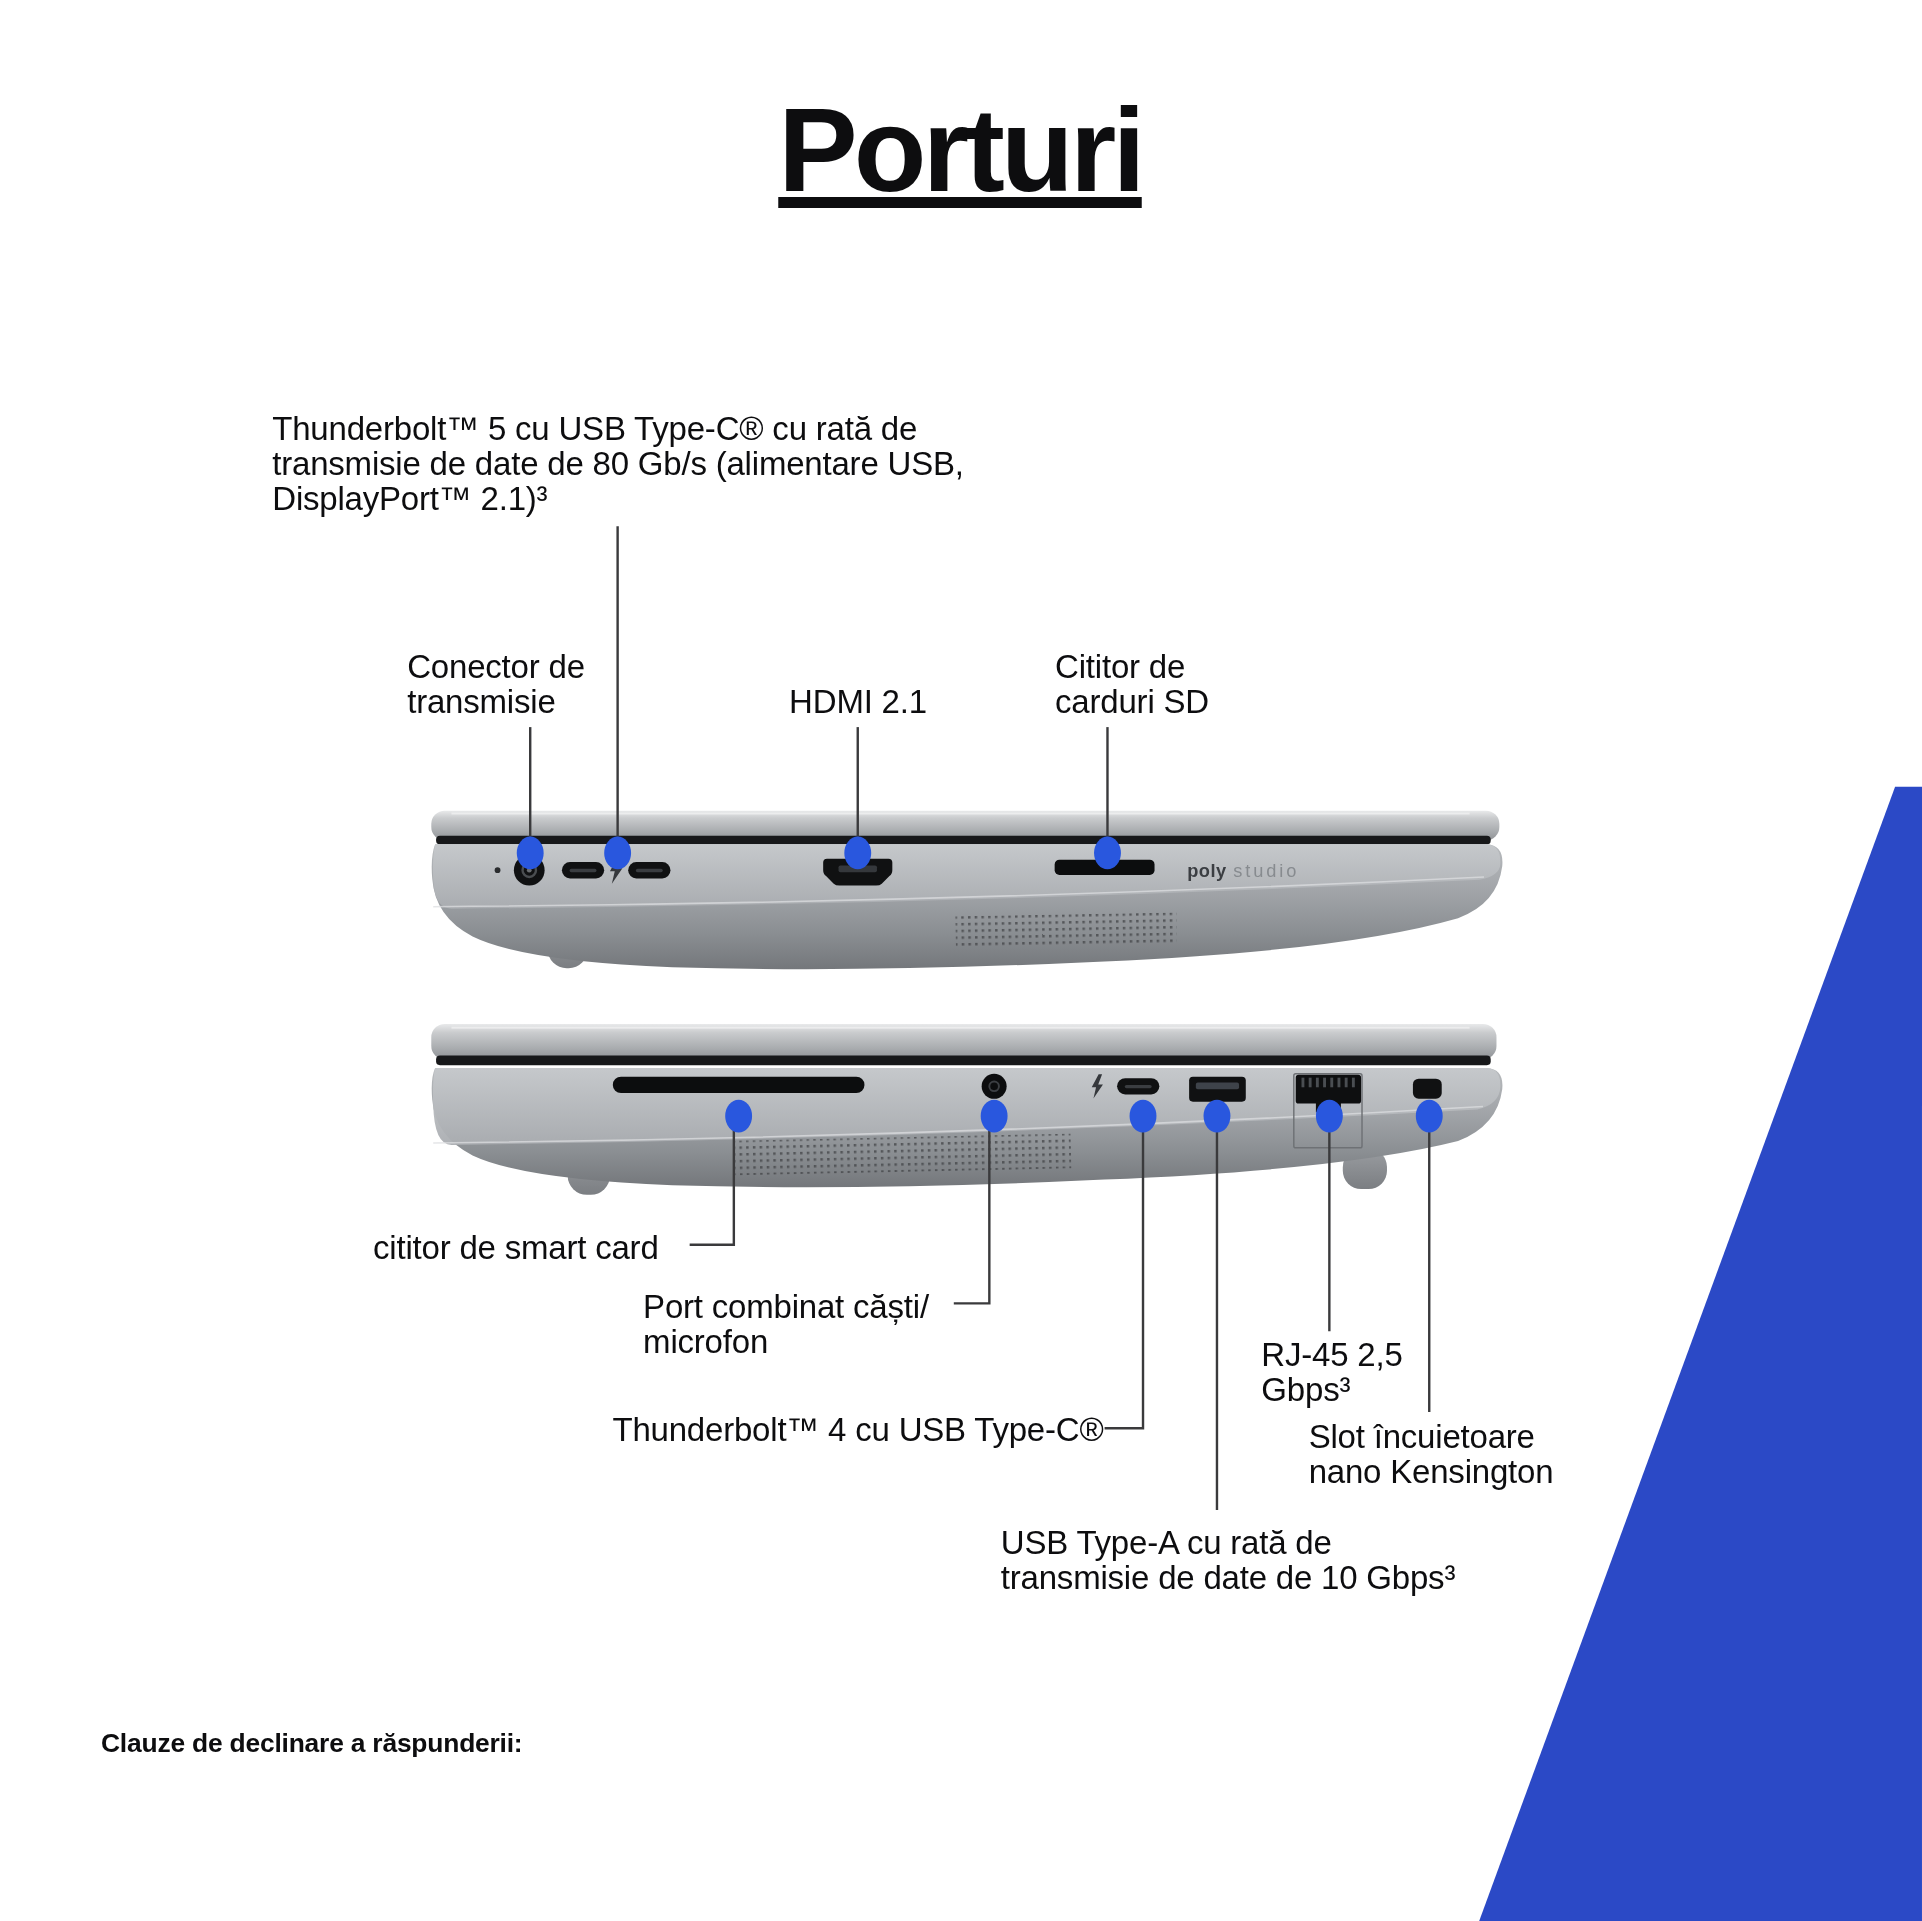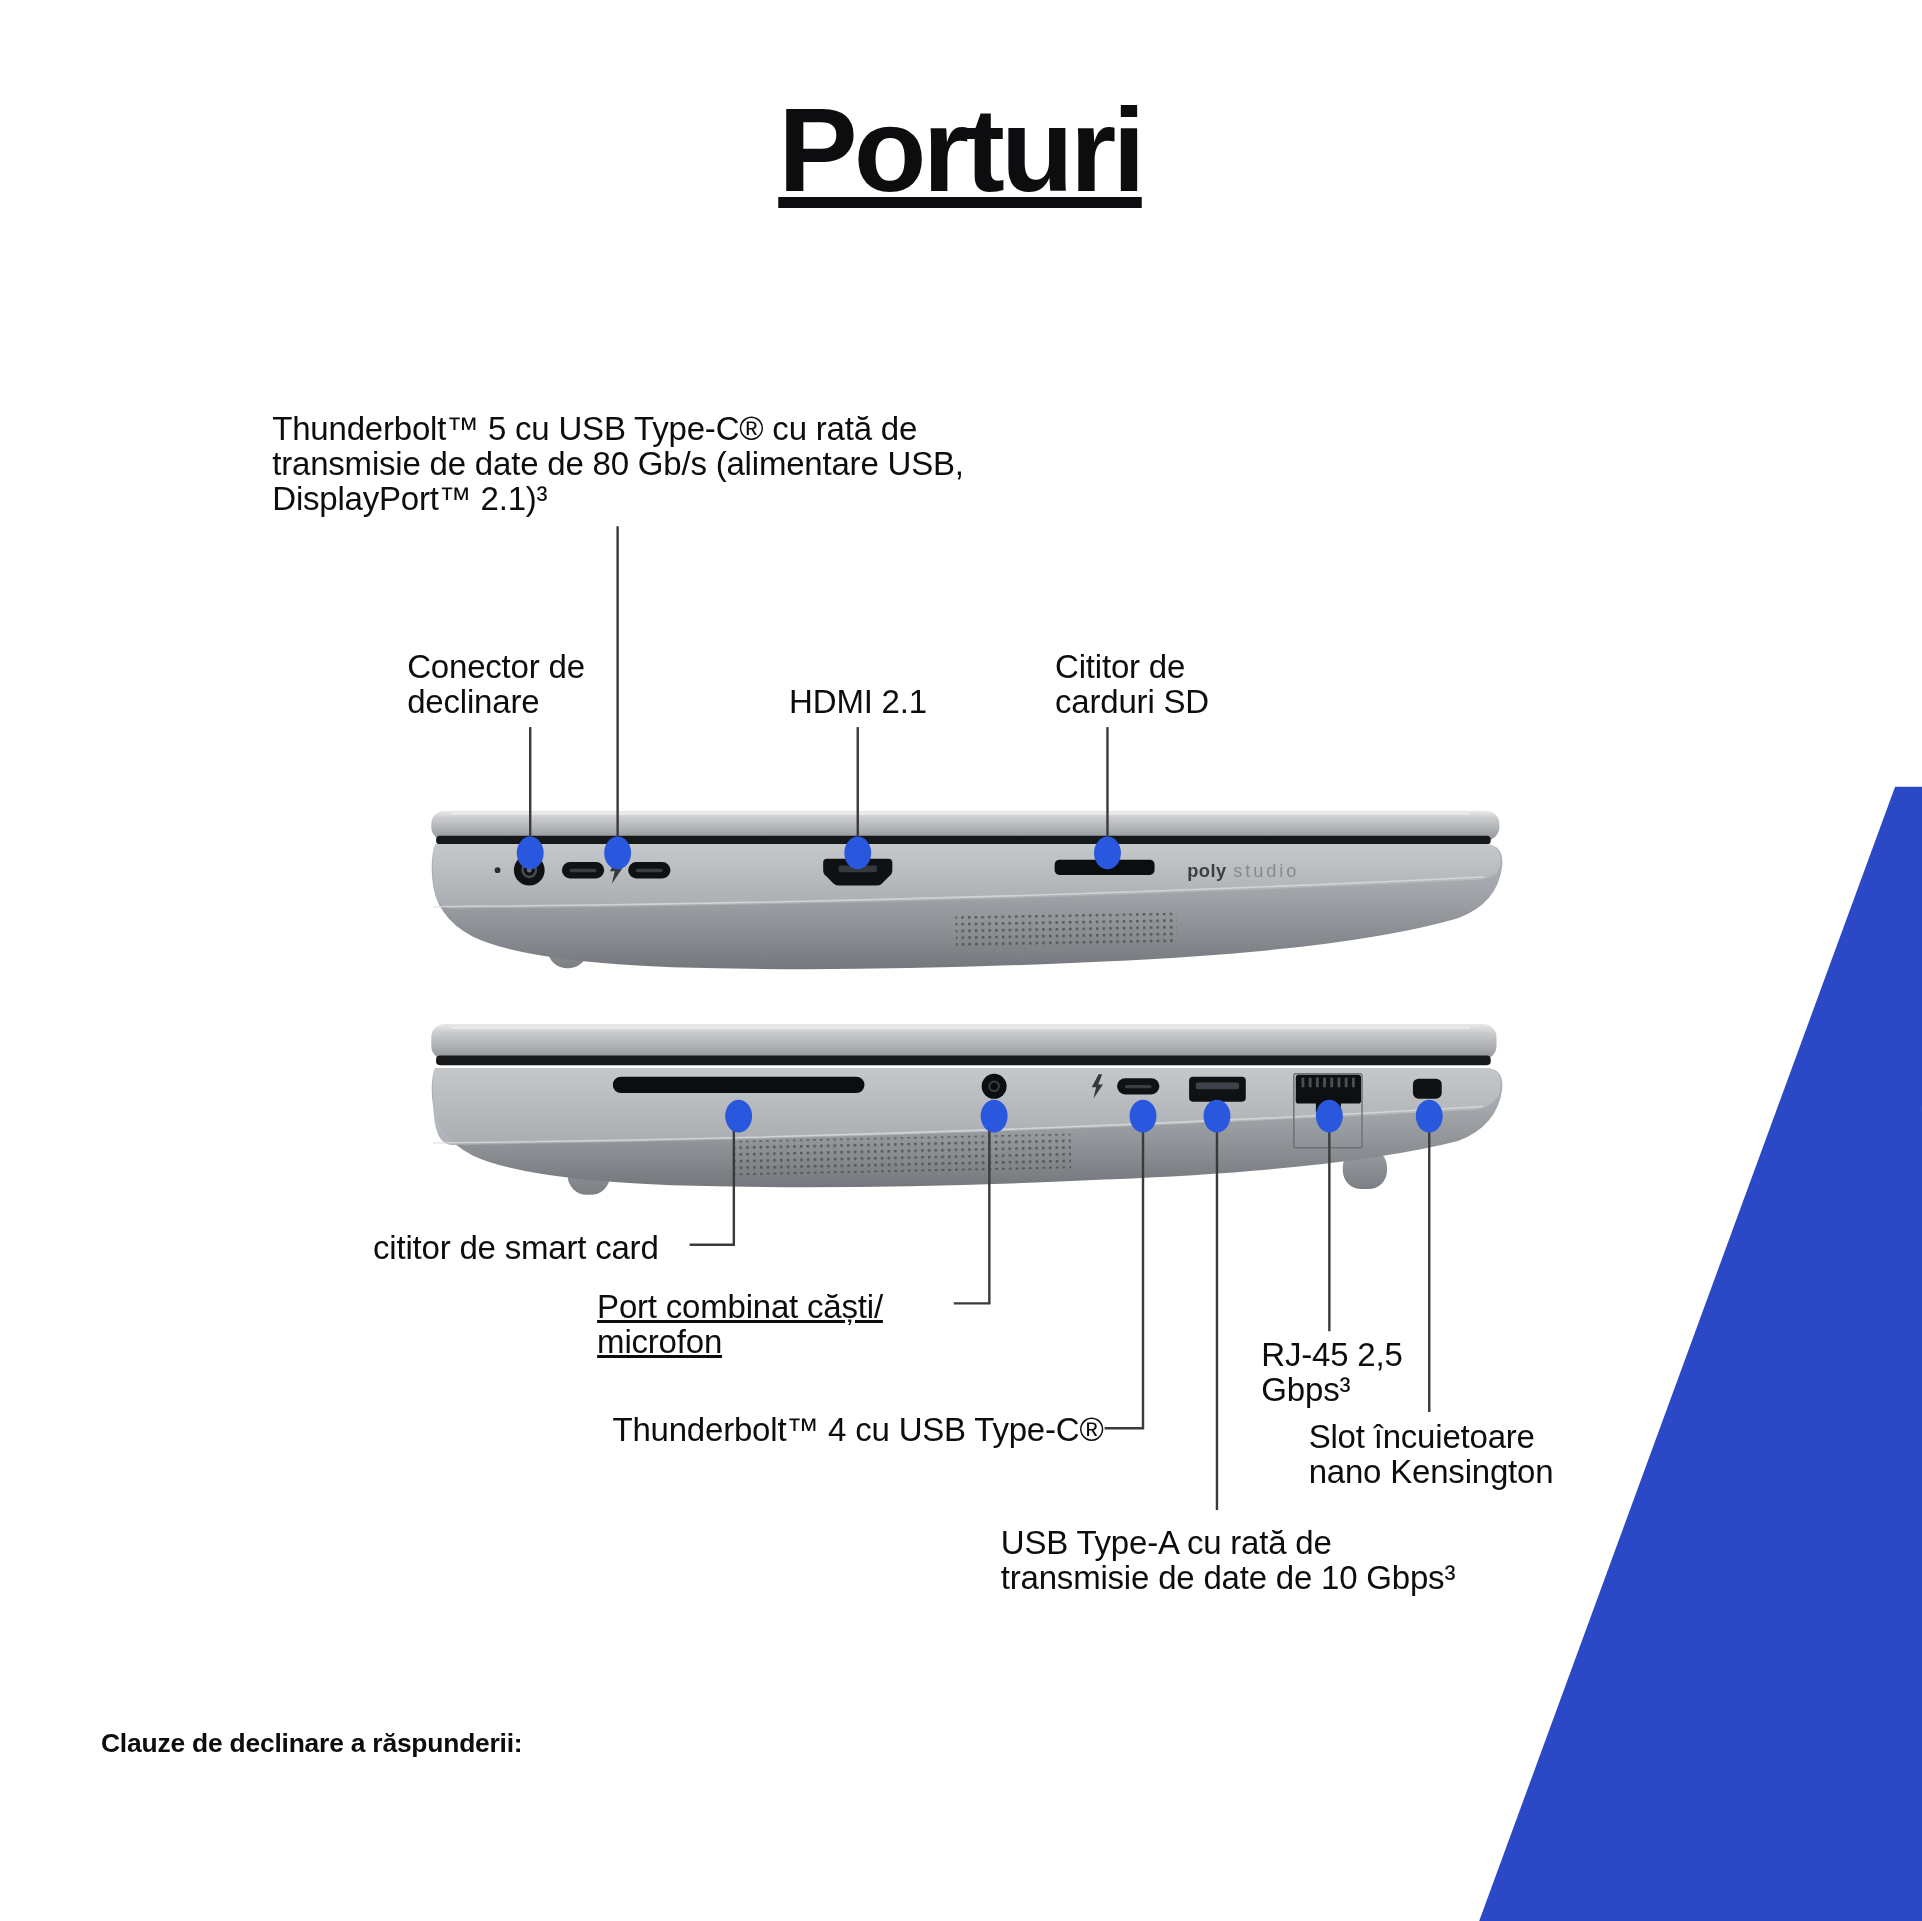--- a/index.html
+++ b/index.html
@@ -15,21 +15,21 @@
   .callout{
     position:absolute;transform:translateX(-50%);
     font-size:33px;line-height:35px;letter-spacing:-0.2px;white-space:nowrap;
   }
   .callout.left-align{transform:none;text-align:center;}
   .co-tb5{left:618px;top:411px;}
   .co-power{left:496px;top:649px;}
   .co-hdmi{left:858px;top:684px;}
   .co-sd{left:1132px;top:649px;}
   .co-smart{left:373px;top:1230px;}
-  .co-combo{left:740px;top:1289px;text-decoration:underline;}
+  .co-combo{left:786px;top:1289px;}
   .co-tb4{left:858px;top:1412px;}
   .co-rj45{left:1332px;top:1337px;}
   .co-kens{left:1431px;top:1419px;}
   .co-usba{left:1228px;top:1525px;}
   .disclaimer-heading{
     position:absolute;left:101px;top:1728px;font-size:26.4px;font-weight:700;
     letter-spacing:-0.2px;white-space:nowrap;
   }
   .disclaimer-body{
     position:absolute;left:101px;top:1773px;font-size:26.4px;line-height:30px;
@@ -182,21 +182,21 @@
   <div class="page-title">Porturi</div>
 
   <div class="callout co-tb5">
     <div>Thunderbolt™ 5 cu USB Type-C® cu rată de</div>
     <div>transmisie de date de 80 Gb/s (alimentare USB,</div>
     <div>DisplayPort™ 2.1)³</div>
   </div>
 
   <div class="callout co-power">
     <div>Conector de</div>
-    <div>declinare</div>
+    <div>transmisie</div>
   </div>
 
   <div class="callout co-hdmi">
     <div>HDMI 2.1</div>
   </div>
 
   <div class="callout co-sd">
     <div>Cititor de</div>
     <div>carduri SD</div>
   </div>

